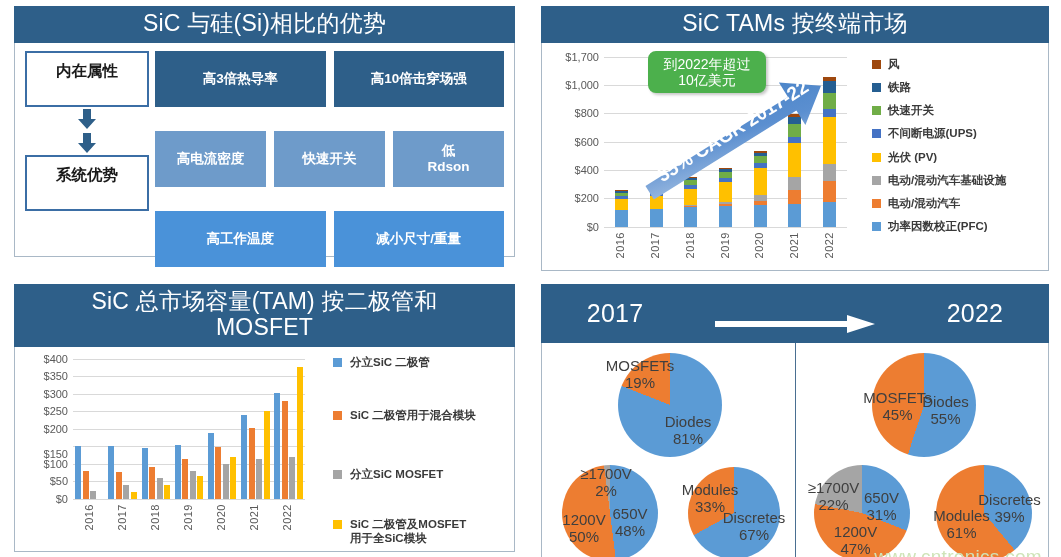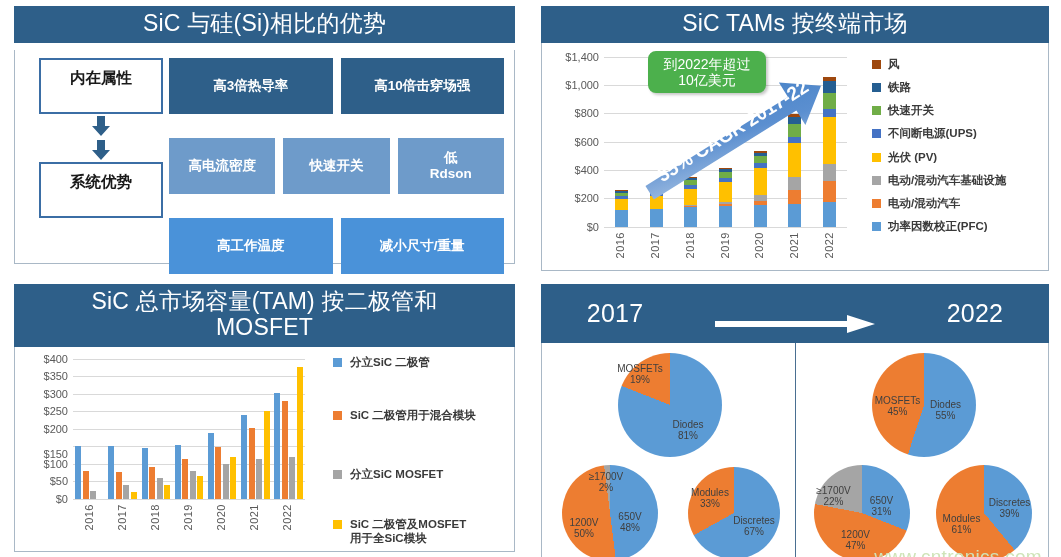--- a/index.html
+++ b/index.html
@@ -30,21 +30,21 @@
     white-space: pre-line;
   }
   .panel-body {
     border: 1px solid #a9b8c6;
     border-top: none;
     background: #fff;
     position: relative;
   }
 
   
-  #p1 .panel-body { height: 214px; padding: 8px 10px 6px 24px; margin-top: 7px; }
+  #p1 .panel-body { height: 214px; padding: 8px 10px 6px 10px; }
   .flow { display: grid; grid-template-columns: 124px 1fr; height: 100%; gap: 0; }
   .flow-left { display: flex; flex-direction: column; align-items: stretch; }
   .flow-right { display: flex; flex-direction: column; }
   .stage-box {
     border: 2px solid #3b6ea5;
     background: #fff;
     color: #1a1a1a;
     font-weight: bold;
     font-size: 15.5px;
     display: flex; align-items: flex-start; justify-content: center;
@@ -115,21 +115,21 @@
   .leg3-tx { font-size: 11.5px; color: #3a3a3a; font-weight: bold; line-height: 1.25; white-space: pre-line; }
 
   
   #p4 .hdr { display: flex; align-items: center; justify-content: space-around; padding: 3px 10px 4px; }
   .yr { font-size: 25px; }
   #p4 .panel-body { height: 228px; display: flex; }
   .pie-col { flex: 1; position: relative; }
   .pie-col + .pie-col { border-left: 1px solid #4a6f91; }
   .pie { position: absolute; border-radius: 50%; }
   .pielbl {
-    position: absolute; font-size: 10px; color: #3f3f3f; text-align: center;
+    position: absolute; font-size: 15px; color: #3f3f3f; text-align: center;
     line-height: 1.18; white-space: pre-line; font-weight: normal;
   }
   .watermark {
     position: absolute; right: 6px; bottom: 2px;
     font-size: 19px; color: #cfe4b8; letter-spacing: .3px;
     font-family: "Liberation Sans", sans-serif;
   }
 </style>
 </head>
 <body>
@@ -186,21 +186,21 @@
           <div class="ytick" style="top: 141.667px;">$200</div>
           <div class="gridline" style="top: 113.333px;"></div>
           <div class="ytick" style="top: 113.333px;">$400</div>
           <div class="gridline" style="top: 85px;"></div>
           <div class="ytick" style="top: 85px;">$600</div>
           <div class="gridline" style="top: 56.6667px;"></div>
           <div class="ytick" style="top: 56.6667px;">$800</div>
           <div class="gridline" style="top: 28.3333px;"></div>
           <div class="ytick" style="top: 28.3333px;">$1,000</div>
           <div class="gridline" style="top: 0px;"></div>
-          <div class="ytick" style="top: 0px;">$1,400</div>
+          <div class="ytick" style="top: 0px;">$1,700</div>
           <div class="bar" style="left: 10.8571px; width: 13px; height: 17px; bottom: 0px; background: rgb(91, 155, 213);"></div>
           <div class="bar" style="left: 10.8571px; width: 13px; height: 11.05px; bottom: 17px; background: rgb(255, 192, 0);"></div>
           <div class="bar" style="left: 10.8571px; width: 13px; height: 2.26667px; bottom: 28.05px; background: rgb(68, 114, 196);"></div>
           <div class="bar" style="left: 10.8571px; width: 13px; height: 3.68333px; bottom: 30.3167px; background: rgb(112, 173, 71);"></div>
           <div class="bar" style="left: 10.8571px; width: 13px; height: 1.98333px; bottom: 34px; background: rgb(37, 94, 145);"></div>
           <div class="bar" style="left: 10.8571px; width: 13px; height: 0.85px; bottom: 35.9833px; background: rgb(158, 72, 14);"></div>
           <div class="xlab" style="left: 10.3571px; top: 175px;">2016</div>
           <div class="bar" style="left: 45.5714px; width: 13px; height: 18.1333px; bottom: 0px; background: rgb(91, 155, 213);"></div>
           <div class="bar" style="left: 45.5714px; width: 13px; height: 12.4667px; bottom: 18.1333px; background: rgb(255, 192, 0);"></div>
           <div class="bar" style="left: 45.5714px; width: 13px; height: 2.83333px; bottom: 30.6px; background: rgb(68, 114, 196);"></div>

